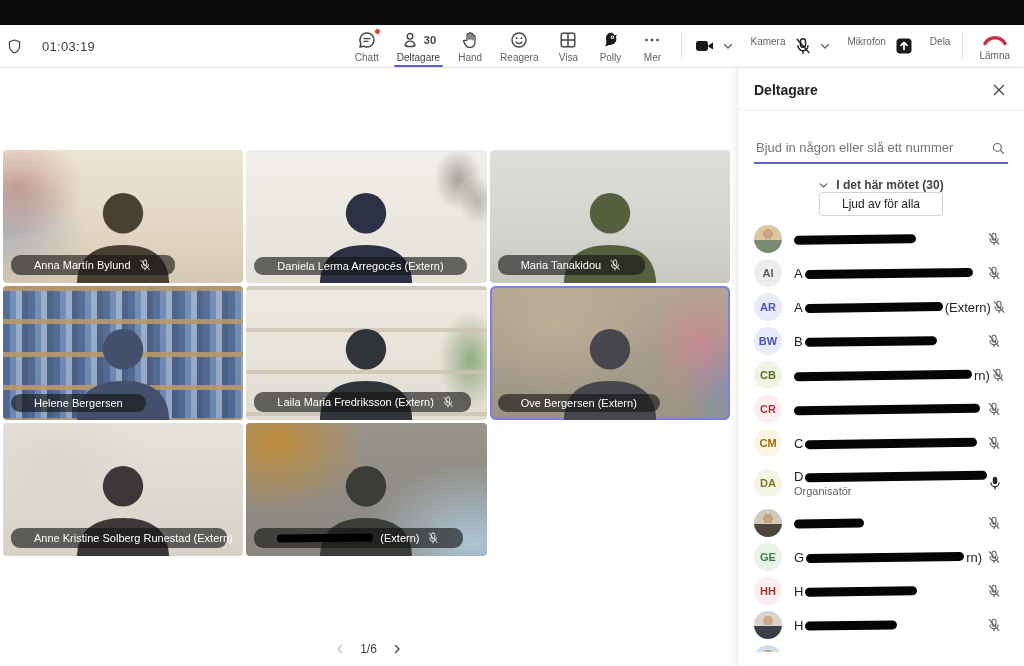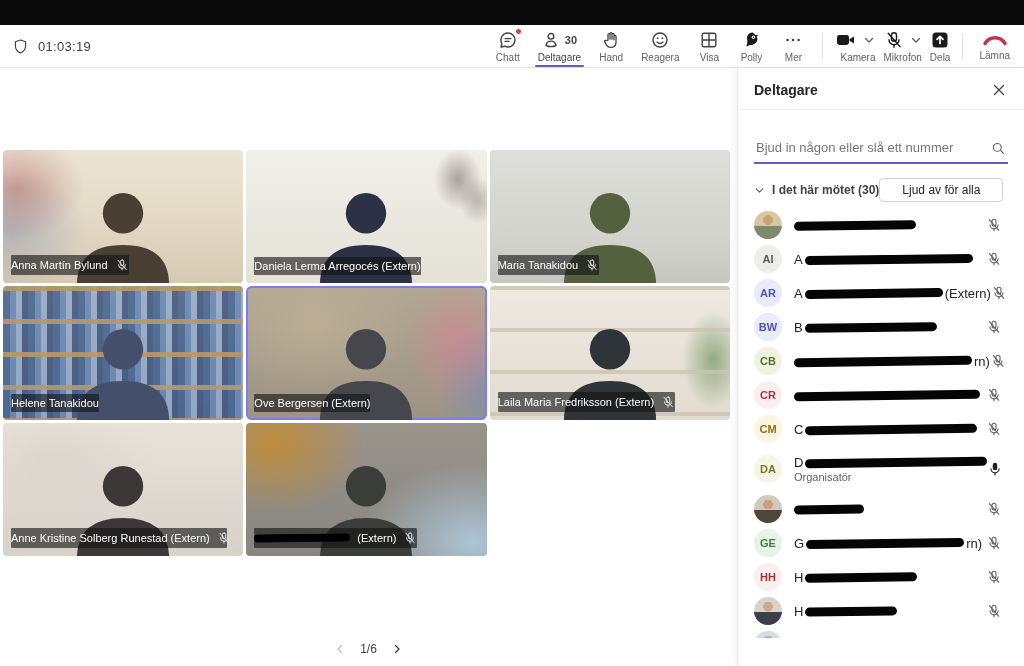--- a/index.html
+++ b/index.html
@@ -5,50 +5,50 @@
   * { margin:0; padding:0; box-sizing:border-box; }
   html,body { width:1024px; height:666px; overflow:hidden; background:#fff;
     font-family:"Liberation Sans", sans-serif; color:#242424; }
 
   
   .sysbar { position:absolute; left:0; top:0; width:1024px; height:25px; background:#0a0a0a; }
 
   
   .toolbar { position:absolute; left:0; top:25px; width:1024px; height:43px; background:#fff;
     border-bottom:1px solid #e3e3e3; display:flex; align-items:center; }
-  .tb-left { display:flex; align-items:center; gap:9px; padding-left:12px; margin-right:auto; }
+  .tb-left { display:flex; align-items:center; gap:19px; padding-left:6px; margin-right:auto; }
   .timer { font-size:13px; color:#424242; letter-spacing:.3px; }
   .tabs { display:flex; align-items:stretch; height:100%; }
   .tab { position:relative; display:flex; flex-direction:column; align-items:center; justify-content:center;
     gap:2px; padding:0 9px; cursor:pointer; min-width:42px; }
   .tab-label { font-size:10px; color:#616161; }
   .tab.active .tab-label { color:#424242; }
   .tab.active::after { content:""; position:absolute; left:6px; right:6px; bottom:0; height:2.5px;
     background:#5b5fc7; border-radius:2px; }
   .iconrow { display:flex; align-items:center; gap:3px; height:20px; position:relative; }
   .count { font-size:11px; font-weight:bold; color:#424242; }
   .dot { position:absolute; top:-2px; right:-4px; width:7px; height:7px; border-radius:50%;
     background:#cc4a31; border:1.5px solid #fff; }
   .vdiv { width:1px; height:26px; background:#e0e0e0; margin:0 8px; }
-  .dev { display:flex; flex-direction:column; align-items:flex-end; gap:2px; padding:0 4px; cursor:pointer; }
+  .dev { display:flex; flex-direction:row; align-items:flex-start; gap:16px; padding:0 4px; cursor:pointer; }
   .devrow { display:flex; align-items:center; gap:6px; }
   .leave { display:flex; flex-direction:column; align-items:center; gap:1px; padding:0 14px 0 8px; cursor:pointer; }
   svg.ic { display:block; }
 
   
   .main { position:absolute; left:0; top:68px; width:737px; height:598px; background:#fff; }
 
   
   .grid { position:absolute; left:3px; top:82px; width:727px; height:406px;
     display:grid; grid-template-columns:repeat(3,1fr); grid-template-rows:repeat(3,1fr); gap:3px; }
   .tile { position:relative; border-radius:4px; overflow:hidden; cursor:pointer; }
   .tile.active { outline:2.5px solid #7a7ef0; outline-offset:-2.5px; border-radius:6px; }
   .sil { position:absolute; bottom:-2px; left:50%; transform:translateX(-50%); width:60%; height:82%; }
   .vlabel { position:absolute; left:8px; bottom:8px; display:flex; align-items:center; gap:7px;
-    background:rgba(20,20,20,.62); color:#fff; font-size:11px; padding:3px 0; border-radius:1px;
+    background:rgba(20,20,20,.62); color:#fff; font-size:11px; padding:3px 23px; border-radius:9px;
     max-width:90%; white-space:nowrap; }
   .vmic { color:#e8e8e8; flex:0 0 auto; }
   .redact { display:inline-block; height:9px; background:#050505; border-radius:5px;
     transform:rotate(-.8deg); vertical-align:middle; }
   .vlabel .redact { height:8px; background:#000; }
 
   
   .t1 { background:
     radial-gradient(95px 75px at 6% 28%, rgba(160,70,70,.4), transparent 70%),
     radial-gradient(110px 85px at 3% 60%, rgba(70,100,160,.3), transparent 70%),
@@ -106,21 +106,21 @@
   .p-close { cursor:pointer; color:#424242; display:flex; padding:2px; }
   .p-hd-div { height:1px; background:#f0f0f0; }
   .searchwrap { margin:24px 16px 0; position:relative; border-bottom:2px solid #5b5fc7; }
   .searchwrap input { width:100%; border:none; outline:none; font-size:13px; padding:6px 26px 7px 2px;
     font-family:"Liberation Sans", sans-serif; color:#242424; background:transparent; }
   .searchwrap input::placeholder { color:#767676; }
   .searchwrap .s-ic { position:absolute; right:2px; top:7px; color:#616161; }
   .sharebtn { margin:12px 16px 0; height:32px; border:1px solid #d1d1d1; border-radius:4px; background:#fff;
     display:flex; align-items:center; justify-content:center; gap:8px; font-size:13px; font-weight:bold;
     color:#242424; cursor:pointer; width:calc(100% - 32px); font-family:"Liberation Sans", sans-serif; }
-  .sectionrow { margin:14px 16px 6px; display:flex; align-items:center; justify-content:flex-start; }
+  .sectionrow { margin:14px 16px 6px; display:flex; align-items:center; justify-content:center;flex-direction:column; }
   .sec-left { display:flex; align-items:center; gap:7px; font-size:12px; font-weight:bold; color:#424242; cursor:pointer; }
   .muteall { border:1px solid #d1d1d1; background:#fff; border-radius:4px; font-size:12px; padding:4px 22px;
     color:#242424; cursor:pointer; font-family:"Liberation Sans", sans-serif; }
   .plist { margin-top:4px; overflow:hidden; height:430px; }
   .p-row { display:flex; align-items:center; padding:0 22px 0 16px; height:34px; cursor:pointer; }
   .p-row.tall { height:46px; }
   .avatar { width:28px; height:28px; border-radius:50%; flex:0 0 28px; display:flex; align-items:center;
     justify-content:center; font-size:11px; font-weight:bold; }
   .p-name { flex:1; margin-left:12px; font-size:13px; display:flex; flex-direction:column; justify-content:center; }
   .nline { display:flex; align-items:center; gap:2px; }
@@ -335,42 +335,42 @@
             <use href="#mic-off-s"></use>
           </svg>
       </div>
     </div>
 
     <div class="tile t5">
       <svg class="sil" viewBox="0 0 100 70" preserveAspectRatio="xMidYMax meet">
           <use href="#person"></use>
         </svg>
       <div class="vlabel">
-        <span>Helene Tanakidou</span>
-      </div>
-    </div>
-
-    <div class="tile t6 active">
-      <svg class="sil" viewBox="0 0 100 70" preserveAspectRatio="xMidYMax meet">
-          <use href="#person"></use>
-        </svg>
-      <div class="vlabel">
-        <span>Ove Bergersen (Extern)</span>
+        <span>Helene Bergersen</span>
       </div>
     </div>
 
     <div class="tile t7">
       <svg class="sil" viewBox="0 0 100 70" preserveAspectRatio="xMidYMax meet">
           <use href="#person"></use>
         </svg>
       <div class="vlabel">
         <span>Laila Maria Fredriksson (Extern)</span>
         <svg class="vmic" width="14" height="14" viewBox="0 0 20 20">
             <use href="#mic-off-s"></use>
           </svg>
+      </div>
+    </div>
+
+    <div class="tile t6 active">
+      <svg class="sil" viewBox="0 0 100 70" preserveAspectRatio="xMidYMax meet">
+          <use href="#person"></use>
+        </svg>
+      <div class="vlabel">
+        <span>Ove Bergersen (Extern)</span>
       </div>
     </div>
 
     <div class="tile t8">
       <svg class="sil" viewBox="0 0 100 70" preserveAspectRatio="xMidYMax meet">
           <use href="#person"></use>
         </svg>
       <div class="vlabel">
         <span>Anne Kristine Solberg Runestad (Extern)</span>
         <svg class="vmic" width="14" height="14" viewBox="0 0 20 20">

